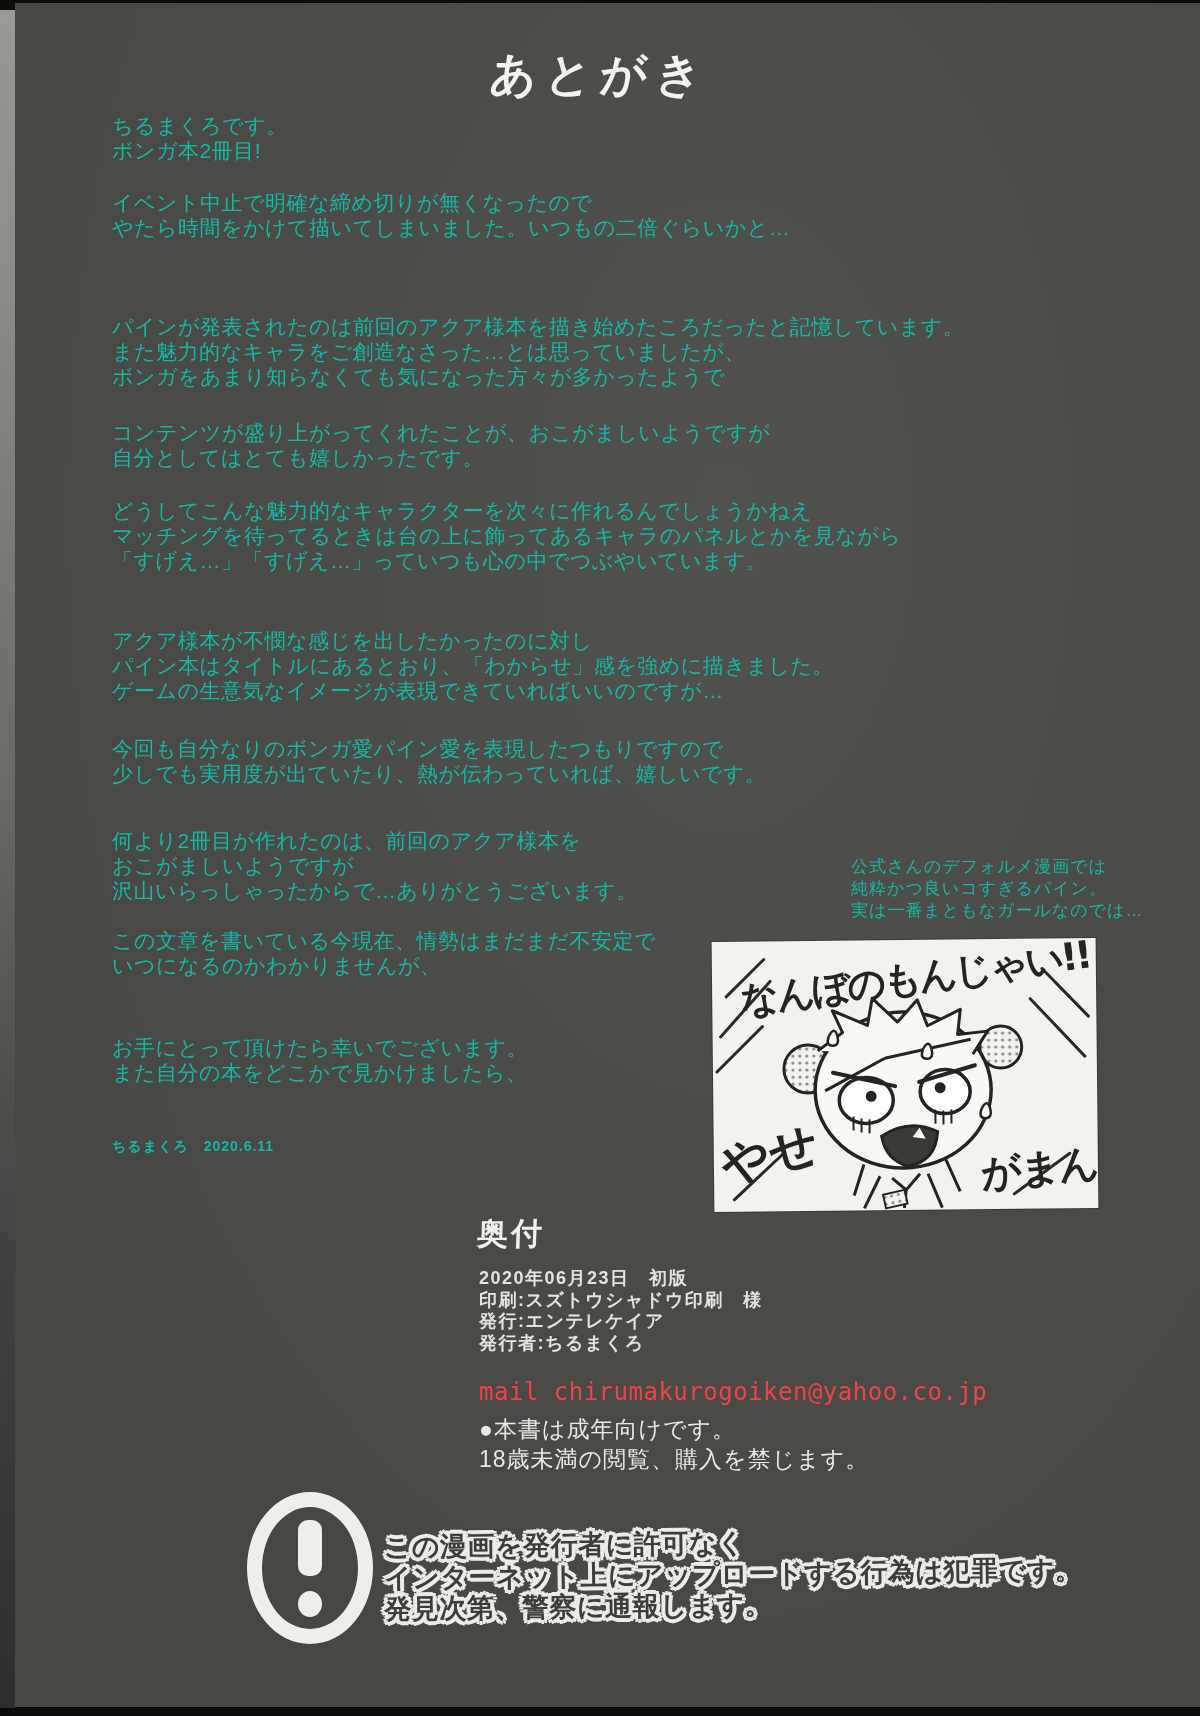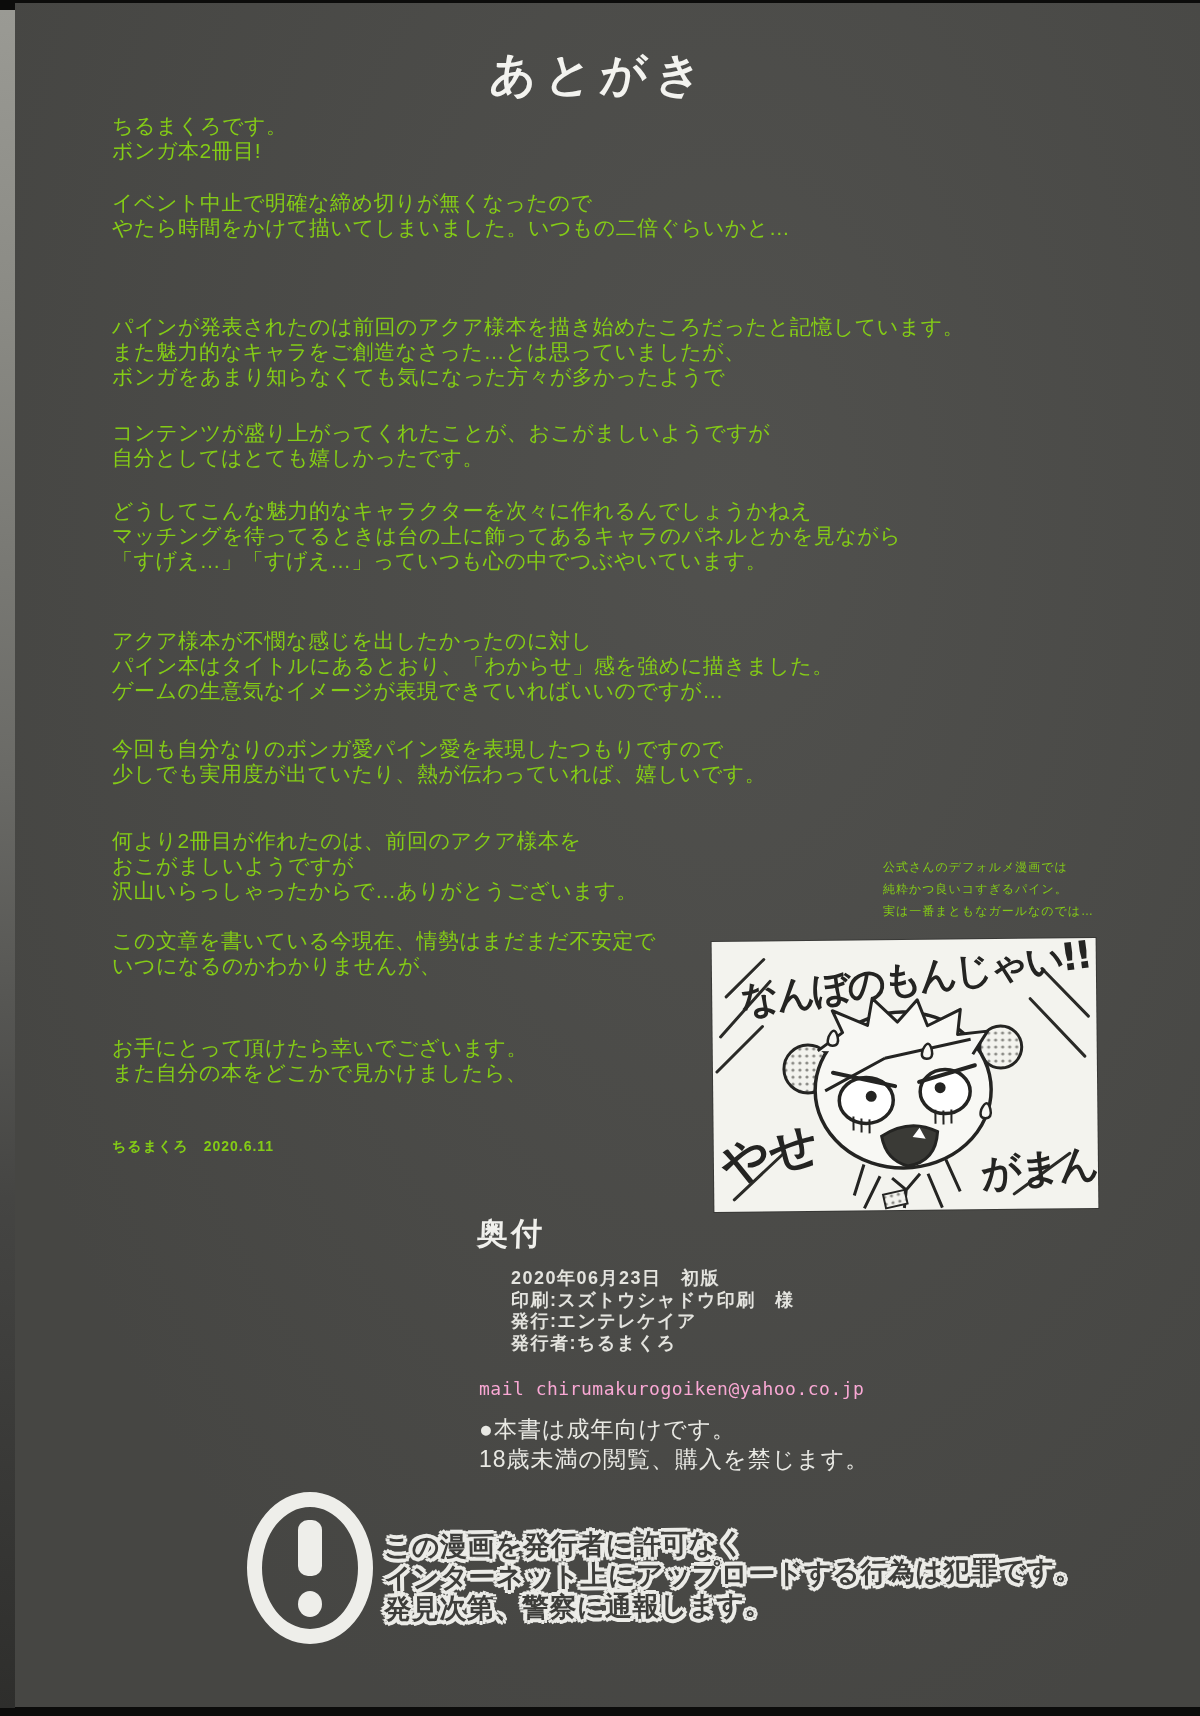--- a/index.html
+++ b/index.html
@@ -13,53 +13,53 @@
     position:absolute;left:0;top:10px;bottom:8px;width:15px;
     background:linear-gradient(180deg,#9a9a94 0%,#8a8a84 18%,#6a6a66 45%,#454543 70%,#2e2e2c 100%);
   }
   
   .page{
     position:absolute;left:15px;top:3px;right:0;bottom:9px;
     background:
       radial-gradient(ellipse at 60% 30%, rgba(255,255,255,0.03), rgba(0,0,0,0.07) 80%),
       #4b4b48;
   }
-  .jp{color:#84cc16;}
+  .jp{color:#14b8a6;}
   .title{
     position:absolute;left:0;right:0;top:44px;text-align:center;
     font-size:46px;font-weight:bold;letter-spacing:8px;color:#f3f3ef;
     transform:skewX(-3deg);
   }
   .para{position:absolute;left:112px;font-size:21px;line-height:25px;letter-spacing:0.5px;white-space:nowrap;}
   .sig{position:absolute;left:112px;font-size:14px;letter-spacing:1px;font-weight:bold;}
   .side-note{
     position:absolute;left:851px;top:856px;
-    font-size:12px;line-height:22px;letter-spacing:1px;white-space:nowrap;margin-left:32px;
+    font-size:17px;line-height:22px;letter-spacing:1px;white-space:nowrap;
   }
   
   .panel{
     position:absolute;left:713px;top:940px;width:384px;height:270px;
     background:#f3f3ee;transform:rotate(-0.6deg);
     box-shadow:0 0 0 1px rgba(0,0,0,0.25);
   }
   .panel svg{display:block;width:100%;height:100%;}
   
   .colophon-title{
     position:absolute;left:477px;top:1213px;
     font-size:31px;font-weight:bold;letter-spacing:3px;color:#f0f0ec;
     transform:skewX(-2deg);
   }
   .colophon{
     position:absolute;left:479px;top:1268px;
-    font-size:18px;line-height:21.5px;letter-spacing:1.5px;white-space:nowrap;font-weight:bold;color:#e4e4df;margin-left:32px;
+    font-size:18px;line-height:21.5px;letter-spacing:1.5px;white-space:nowrap;font-weight:bold;color:#e4e4df;
   }
   .mail{
     position:absolute;left:479px;top:1378px;
     font-family:"DejaVu Sans Mono","Liberation Mono",monospace;
-    font-size:18px;letter-spacing:0.5px;color:#f9a8d4;white-space:nowrap;
+    font-size:24px;letter-spacing:0.5px;color:#ef4444;white-space:nowrap;
   }
   .adult{
     position:absolute;left:479px;top:1414px;
     font-size:23px;line-height:30px;letter-spacing:1px;white-space:nowrap;color:#e9e9e4;
   }
   
   .warn-icon{
     position:absolute;left:247px;top:1492px;width:96px;height:122px;
     border:15px solid #eeeeea;border-radius:50%;
   }

